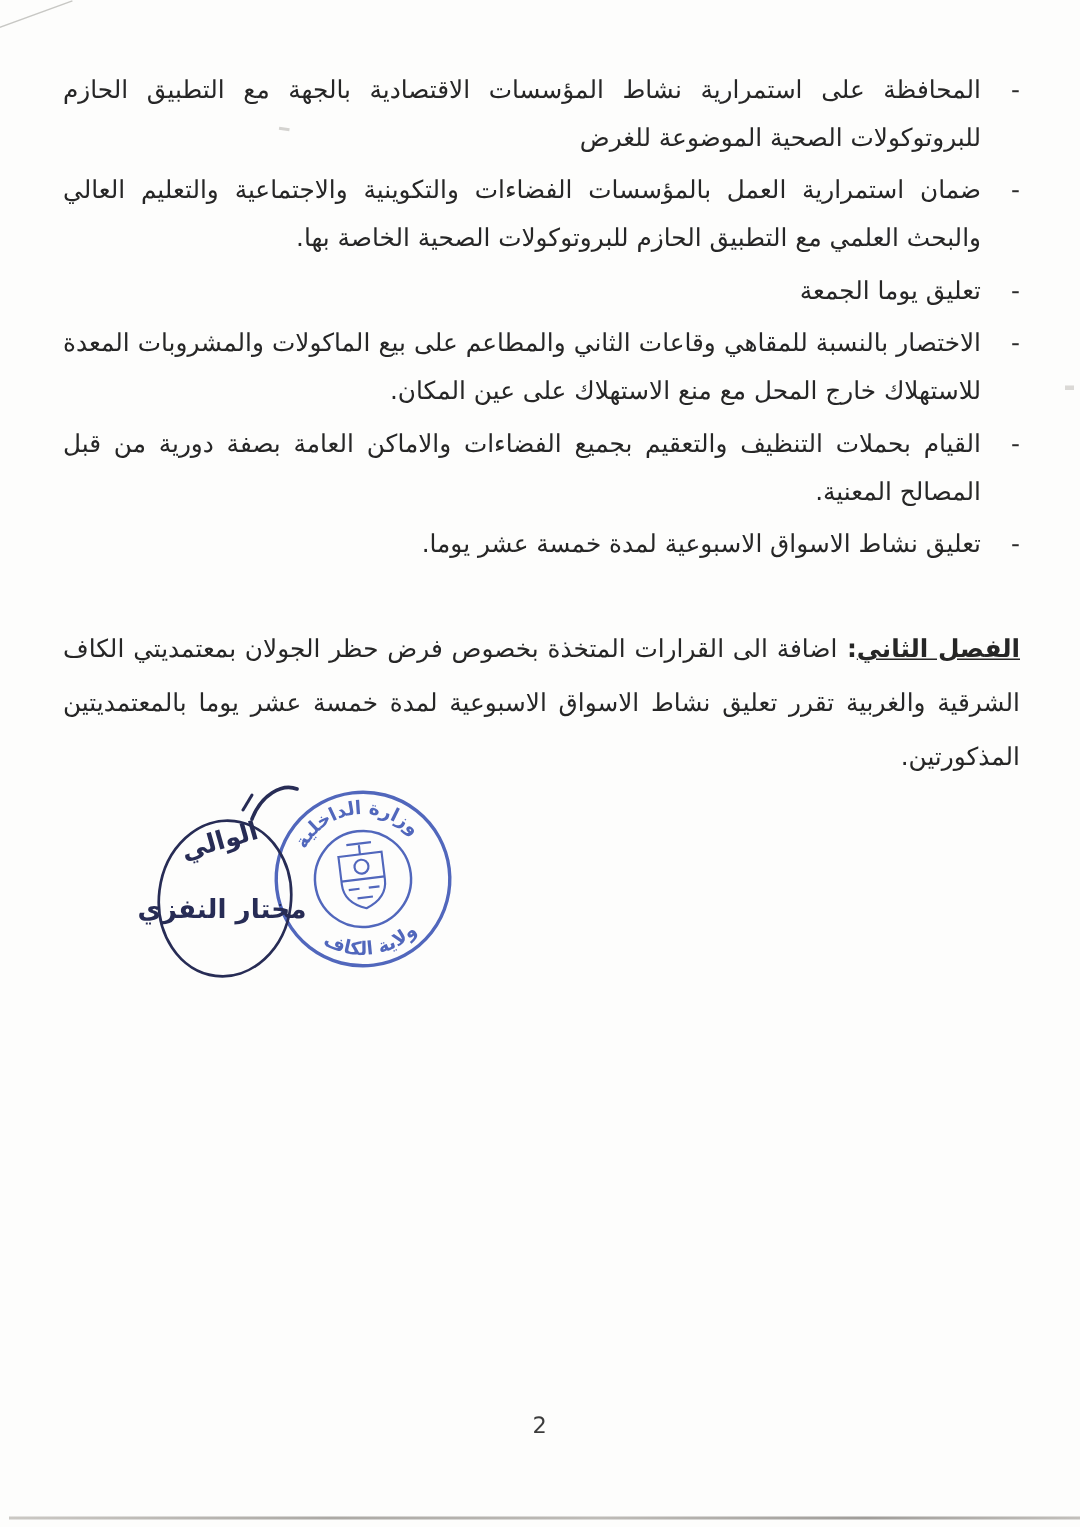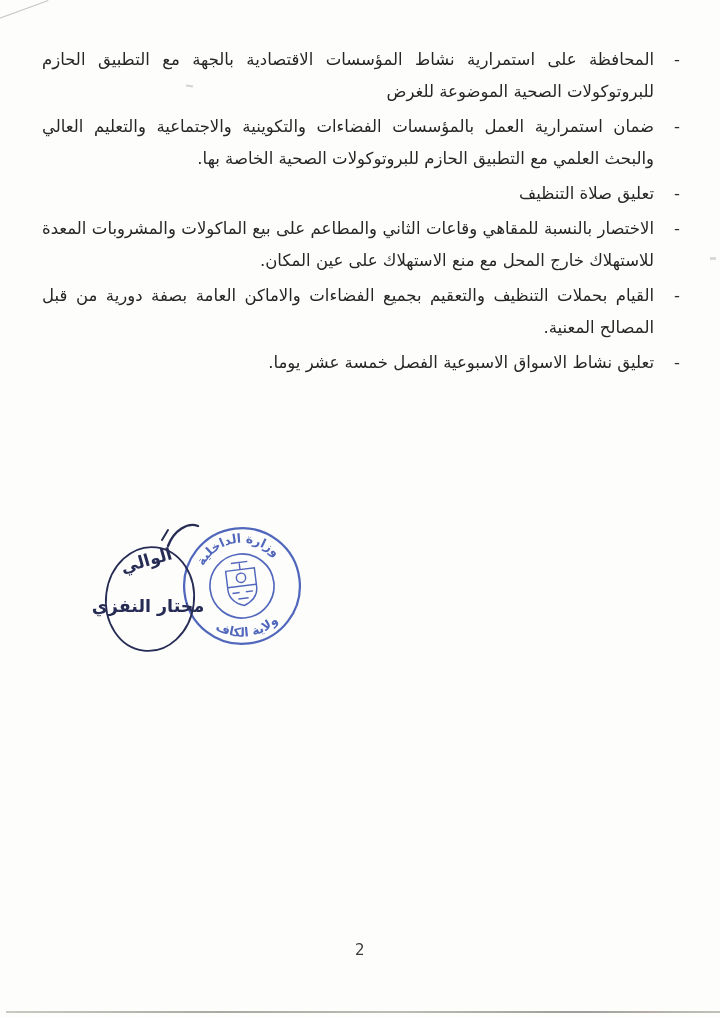--- a/index.html
+++ b/index.html
@@ -121,36 +121,37 @@
       <li>
         <span class="dash">-</span>
         <span class="li-text">المحافظة على استمرارية نشاط المؤسسات الاقتصادية بالجهة مع التطبيق الحازم للبروتوكولات الصحية الموضوعة للغرض</span>
       </li>
       <li>
         <span class="dash">-</span>
         <span class="li-text">ضمان استمرارية العمل بالمؤسسات الفضاءات والتكوينية والاجتماعية والتعليم العالي والبحث العلمي مع التطبيق الحازم للبروتوكولات الصحية الخاصة بها.</span>
       </li>
       <li>
         <span class="dash">-</span>
-        <span class="li-text">تعليق صلاة التنظيف</span>
+        <span class="li-text">تعليق يوما الجمعة</span>
       </li>
       <li>
         <span class="dash">-</span>
         <span class="li-text">الاختصار بالنسبة للمقاهي وقاعات الثاني والمطاعم على بيع الماكولات والمشروبات المعدة للاستهلاك خارج المحل مع منع الاستهلاك على عين المكان.</span>
       </li>
       <li>
         <span class="dash">-</span>
         <span class="li-text">القيام بحملات التنظيف والتعقيم بجميع الفضاءات والاماكن العامة بصفة دورية من قبل المصالح المعنية.</span>
       </li>
       <li>
         <span class="dash">-</span>
-        <span class="li-text">تعليق نشاط الاسواق الاسبوعية الفصل خمسة عشر يوما.</span>
+        <span class="li-text">تعليق نشاط الاسواق الاسبوعية لمدة خمسة عشر يوما.</span>
       </li>
     </ul>
 
+    <p class="section-two"><span class="lead">الفصل الثاني</span><span class="lead-colon">: </span><span>اضافة الى القرارات المتخذة بخصوص فرض حظر الجولان بمعتمديتي الكاف الشرقية والغربية تقرر تعليق نشاط الاسواق الاسبوعية لمدة خمسة عشر يوما بالمعتمديتين المذكورتين.</span></p>
   </div>
 
   <div class="stamp">
     <svg viewBox="0 0 120 120" width="124" height="124">
       <defs>
         <path id="stampTopArc" d="M 18 60 A 42 42 0 0 1 102 60" fill="none"></path>
         <path id="stampBottomArc" d="M 11 60 A 49 49 0 0 0 109 60" fill="none"></path>
       </defs>
       <g stroke="#3a53b4" fill="none" stroke-width="2.2">
         <circle cx="60" cy="60" r="56"></circle>

